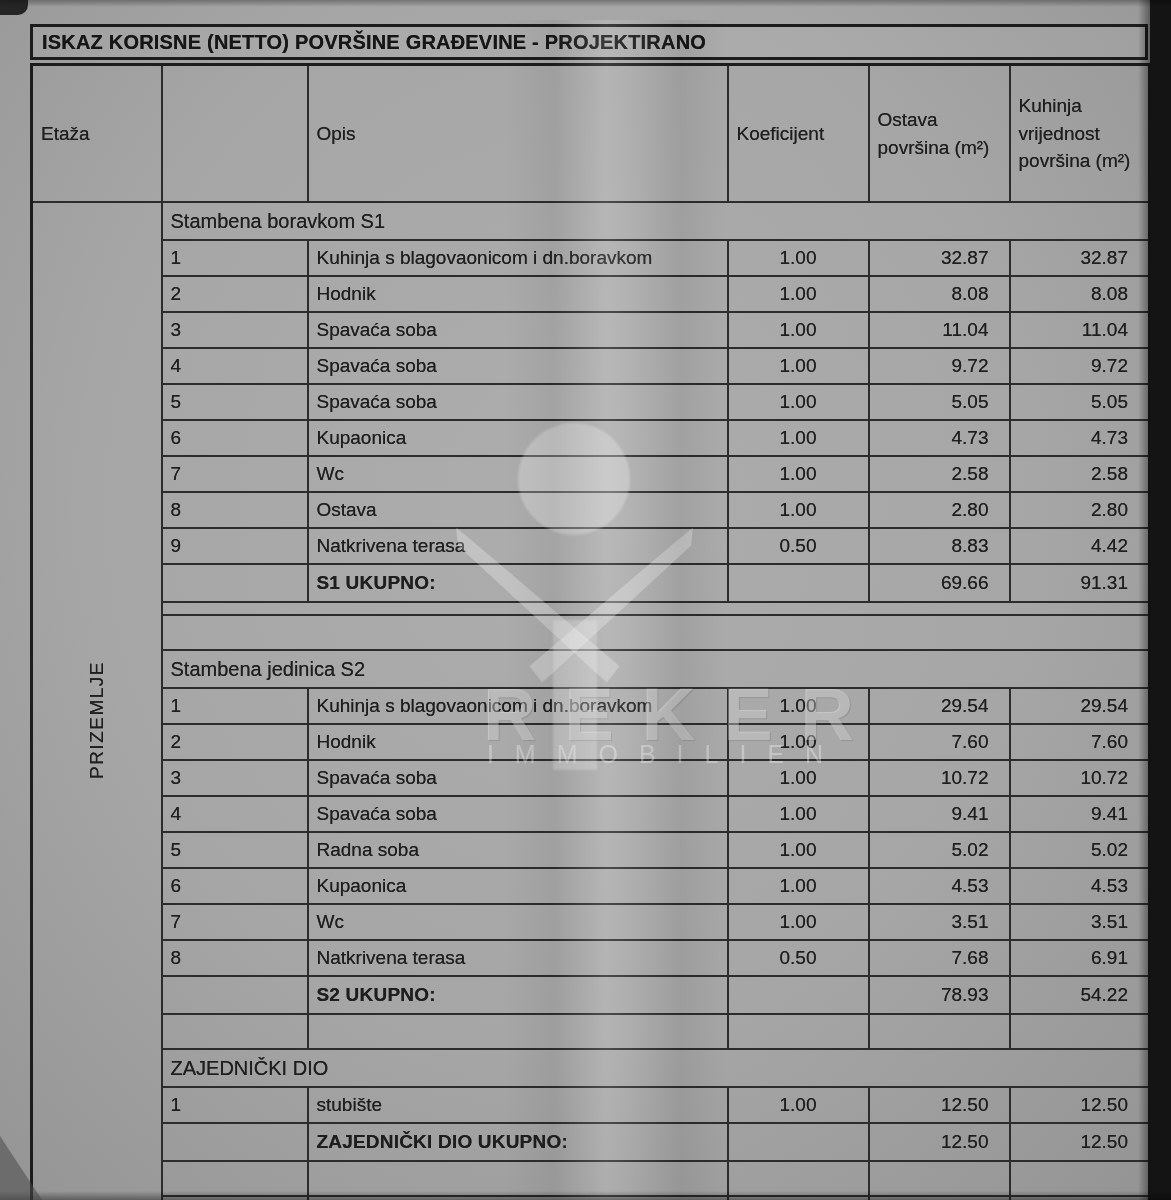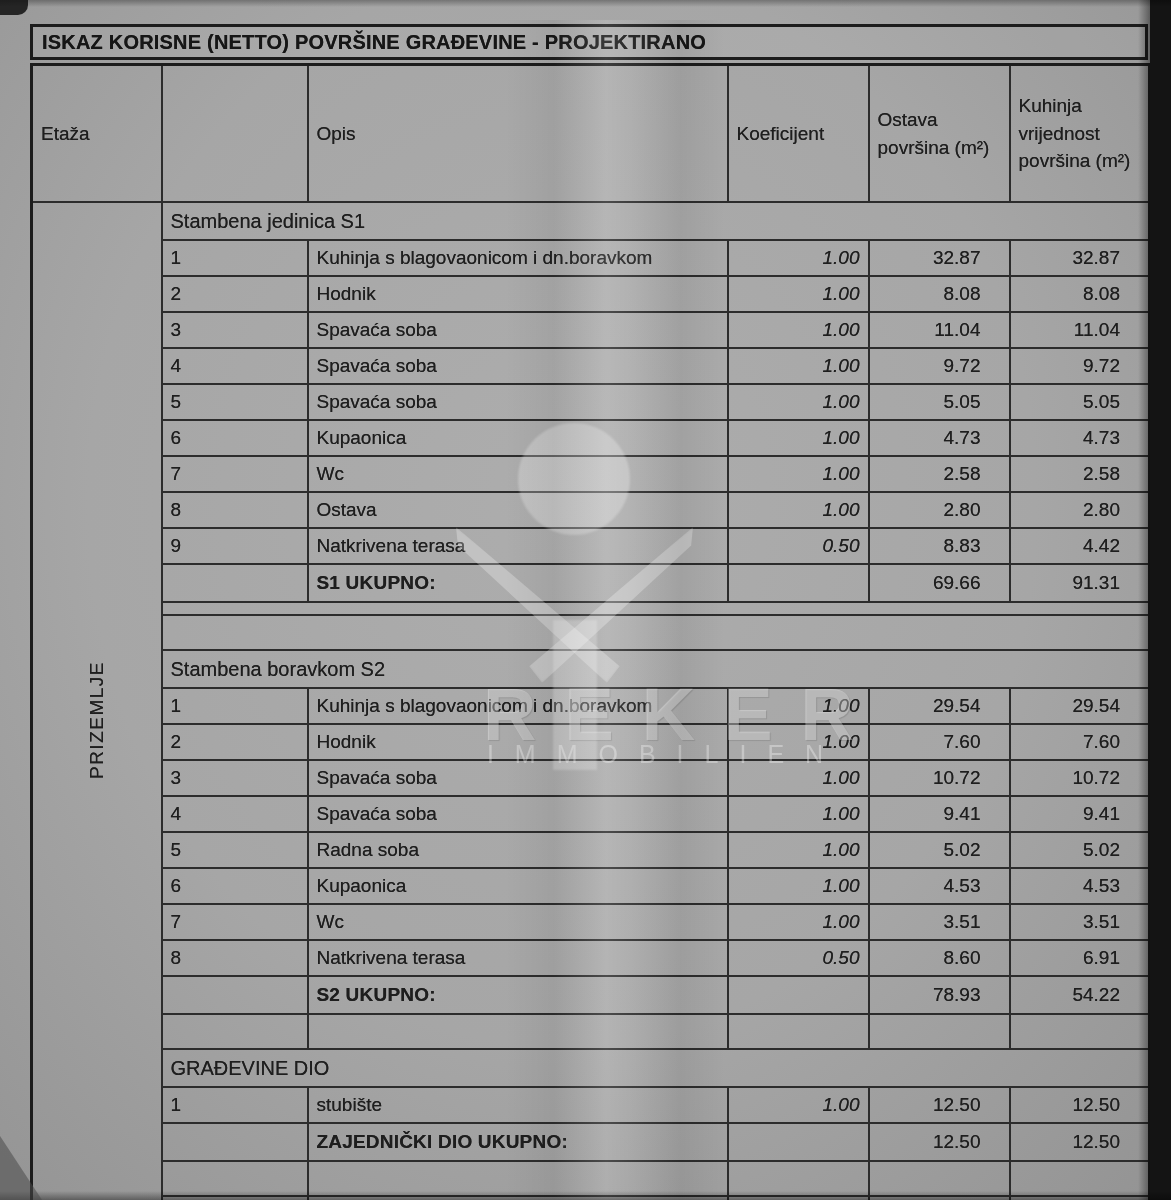--- a/index.html
+++ b/index.html
@@ -36,22 +36,22 @@
   tr.r-total td.c-opis{font-weight:600;letter-spacing:.2px;}
   tr.r-spacer td{
     height:46px;
     background-image:linear-gradient(#2c2c2c,#2c2c2c);
     background-size:100% 2px;background-position:0 11px;background-repeat:no-repeat;
   }
   tr.r-empty td{height:33px;}
   tr.r-grand td{height:40px;}
   tr.r-grand td.c-opis{font-weight:600;font-size:20px;letter-spacing:.4px;}
   td.c-num{text-align:left;}
-  td.c-koef{text-align:right;font-style:italic;}
-  td.c-area,td.c-value{text-align:right;padding-right:28px;}
+  td.c-koef{text-align:center;}
+  td.c-area,td.c-value{text-align:right;padding-right:20px;}
   
   .watermark{position:absolute;left:0;top:0;width:100%;height:100%;z-index:3;pointer-events:none;}
   .wm-head{position:absolute;left:518px;top:423px;width:112px;height:112px;border-radius:50%;
     background:rgba(255,255,255,.26);filter:blur(1px);}
   .wm-arm{position:absolute;width:215px;height:30px;background:rgba(255,255,255,.27);filter:blur(1px);}
   .wm-arm.left{left:424px;top:590px;transform:rotate(38deg);clip-path:polygon(0 0,100% 30%,100% 100%,6% 45%);}
   .wm-arm.right{left:510px;top:590px;transform:rotate(-38deg);clip-path:polygon(0 30%,100% 0,94% 45%,0 100%);}
   .wm-trunk{position:absolute;left:553px;top:620px;width:44px;height:150px;background:rgba(255,255,255,.24);filter:blur(1px);}
   .wm-brand{
     position:absolute;left:455px;top:672px;width:400px;text-align:center;
@@ -102,21 +102,21 @@
           <th>Koeficijent</th>
           <th>Ostava površina (m²)</th>
           <th>Kuhinja vrijednost površina (m²)</th>
         </tr>
       </thead>
       <tbody id="tbody">
           <tr class="r-band">
             <td class="etaza-cell" rowspan="28">
               <div class="etaza-rot">PRIZEMLJE</div>
             </td>
-            <td class="c-band" colspan="5">Stambena jedinica S1</td>
+            <td class="c-band" colspan="5">Stambena boravkom S1</td>
           </tr>
           <tr class="r-item">
             <td class="c-num">1</td>
             <td class="c-opis">Kuhinja s blagovaonicom i dn.boravkom</td>
             <td class="c-koef">1.00</td>
             <td class="c-area">32.87</td>
             <td class="c-value">32.87</td>
           </tr>
           <tr class="r-item">
             <td class="c-num">2</td>
@@ -178,21 +178,21 @@
             <td class="c-num"></td>
             <td class="c-opis">S1 UKUPNO:</td>
             <td class="c-koef"></td>
             <td class="c-area">69.66</td>
             <td class="c-value">91.31</td>
           </tr>
           <tr class="r-spacer">
             <td class="c-band" colspan="5"></td>
           </tr>
           <tr class="r-band">
-            <td class="c-band" colspan="5">Stambena boravkom S2</td>
+            <td class="c-band" colspan="5">Stambena jedinica S2</td>
           </tr>
           <tr class="r-item">
             <td class="c-num">1</td>
             <td class="c-opis">Kuhinja s blagovaonicom i dn.boravkom</td>
             <td class="c-koef">1.00</td>
             <td class="c-area">29.54</td>
             <td class="c-value">29.54</td>
           </tr>
           <tr class="r-item">
             <td class="c-num">2</td>
@@ -233,39 +233,39 @@
             <td class="c-num">7</td>
             <td class="c-opis">Wc</td>
             <td class="c-koef">1.00</td>
             <td class="c-area">3.51</td>
             <td class="c-value">3.51</td>
           </tr>
           <tr class="r-item">
             <td class="c-num">8</td>
             <td class="c-opis">Natkrivena terasa</td>
             <td class="c-koef">0.50</td>
-            <td class="c-area">8.60</td>
+            <td class="c-area">7.68</td>
             <td class="c-value">6.91</td>
           </tr>
           <tr class="r-total">
             <td class="c-num"></td>
             <td class="c-opis">S2 UKUPNO:</td>
             <td class="c-koef"></td>
             <td class="c-area">78.93</td>
             <td class="c-value">54.22</td>
           </tr>
           <tr class="r-empty">
             <td class="c-num"></td>
             <td class="c-opis"></td>
             <td class="c-koef"></td>
             <td class="c-area"></td>
             <td class="c-value"></td>
           </tr>
           <tr class="r-band">
-            <td class="c-band" colspan="5">GRAĐEVINE DIO</td>
+            <td class="c-band" colspan="5">ZAJEDNIČKI DIO</td>
           </tr>
           <tr class="r-item">
             <td class="c-num">1</td>
             <td class="c-opis">stubište</td>
             <td class="c-koef">1.00</td>
             <td class="c-area">12.50</td>
             <td class="c-value">12.50</td>
           </tr>
           <tr class="r-total">
             <td class="c-num"></td>

